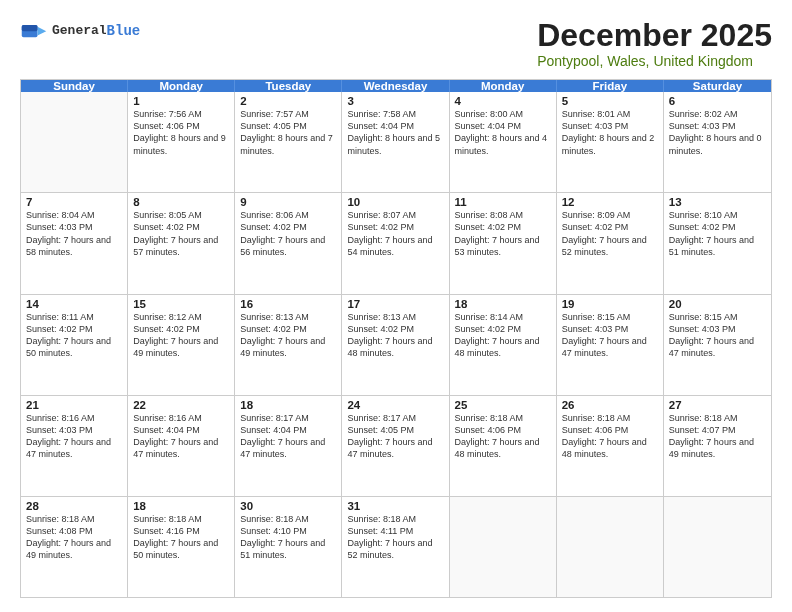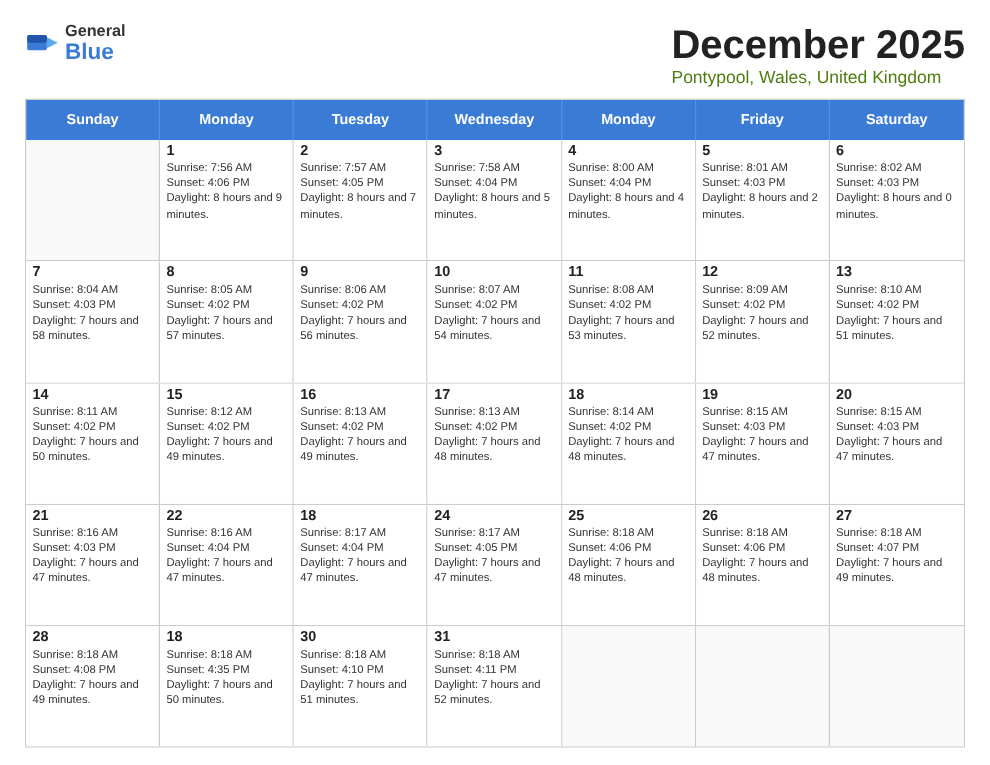--- a/index.html
+++ b/index.html
@@ -23,30 +23,31 @@
       align-items: flex-start;
       margin-bottom: 10px;
     }
     .logo {
       display: flex;
       align-items: center;
       gap: 4px;
     }
     .logo-text {
       display: flex;
-      flex-direction: column;
+      flex-direction: row;
       line-height: 1.1;
+      font-family: Liberation Mono, monospace;
     }
     .logo-general {
       font-size: 13px;
       font-weight: bold;
       color: #333;
     }
     .logo-blue {
-      font-size: 18px;
+      font-size: 14px;
       font-weight: bold;
       color: #3a7bd5;
     }
     .logo-icon {
       width: 28px;
       height: 28px;
     }
     .title-area {
       text-align: left;
     }
@@ -69,21 +70,21 @@
     .day-headers {
       display: grid;
       grid-template-columns: repeat(7, 1fr);
       background: #3a7bd5;
     }
     .day-header {
       color: #fff;
       font-size: 11.5px;
       font-weight: bold;
       text-align: center;
-      padding: 10px 2px;
+      padding: 0 2px;
       border-right: 1px solid #5590e0;
     }
     .day-header:last-child { border-right: none; }
     .calendar-grid {
       flex: 1;
       display: flex;
       flex-direction: column;
     }
     .week-row {
       display: grid;
@@ -348,21 +349,21 @@
           <div class="day-cell">
             <div class="day-number">28</div>
             <div class="day-info">Sunrise: 8:18 AM
 Sunset: 4:08 PM
 Daylight: 7 hours
 and 49 minutes.</div>
           </div>
           <div class="day-cell">
             <div class="day-number">18</div>
             <div class="day-info">Sunrise: 8:18 AM
-Sunset: 4:35 PM
+Sunset: 4:16 PM
 Daylight: 7 hours
 and 50 minutes.</div>
           </div>
           <div class="day-cell">
             <div class="day-number">30</div>
             <div class="day-info">Sunrise: 8:18 AM
 Sunset: 4:10 PM
 Daylight: 7 hours
 and 51 minutes.</div>
           </div>

